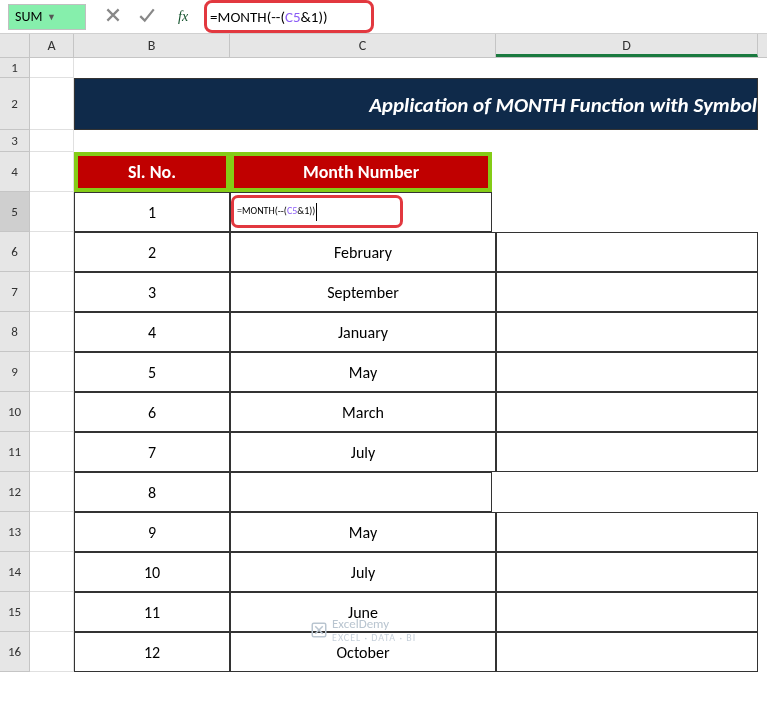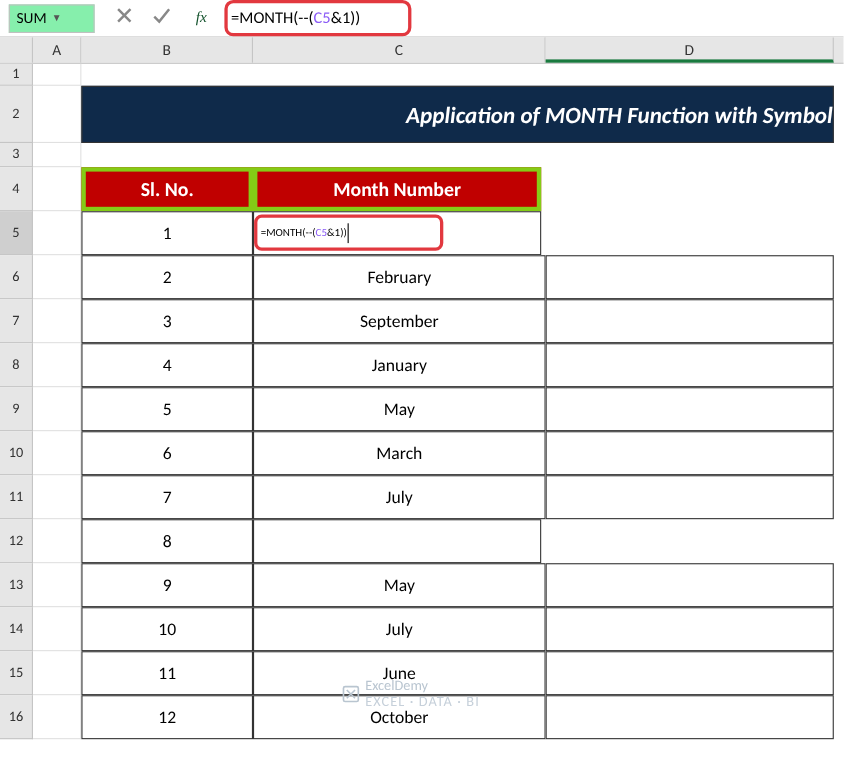--- a/index.html
+++ b/index.html
@@ -206,21 +206,21 @@
   font-size: 13px;
   color: #b9c5d0;
   display: flex;
   align-items: center;
   gap: 4px;
   z-index: 0;
 }
 .watermark .wmicon {
   width: 18px; height: 18px;
 }
-.watermark .small { font-size: 13px; letter-spacing: 1px; display:block; color:#c6d0da;}
+.watermark .small { font-size: 10px; letter-spacing: 1px; display:block; color:#c6d0da;}
 
 
 .f-black { color: #000; }
 .f-blue { color: #8b5cf6; }
 
 </style>
 </head>
 <body>
 
 <div class="formula-bar-area">

